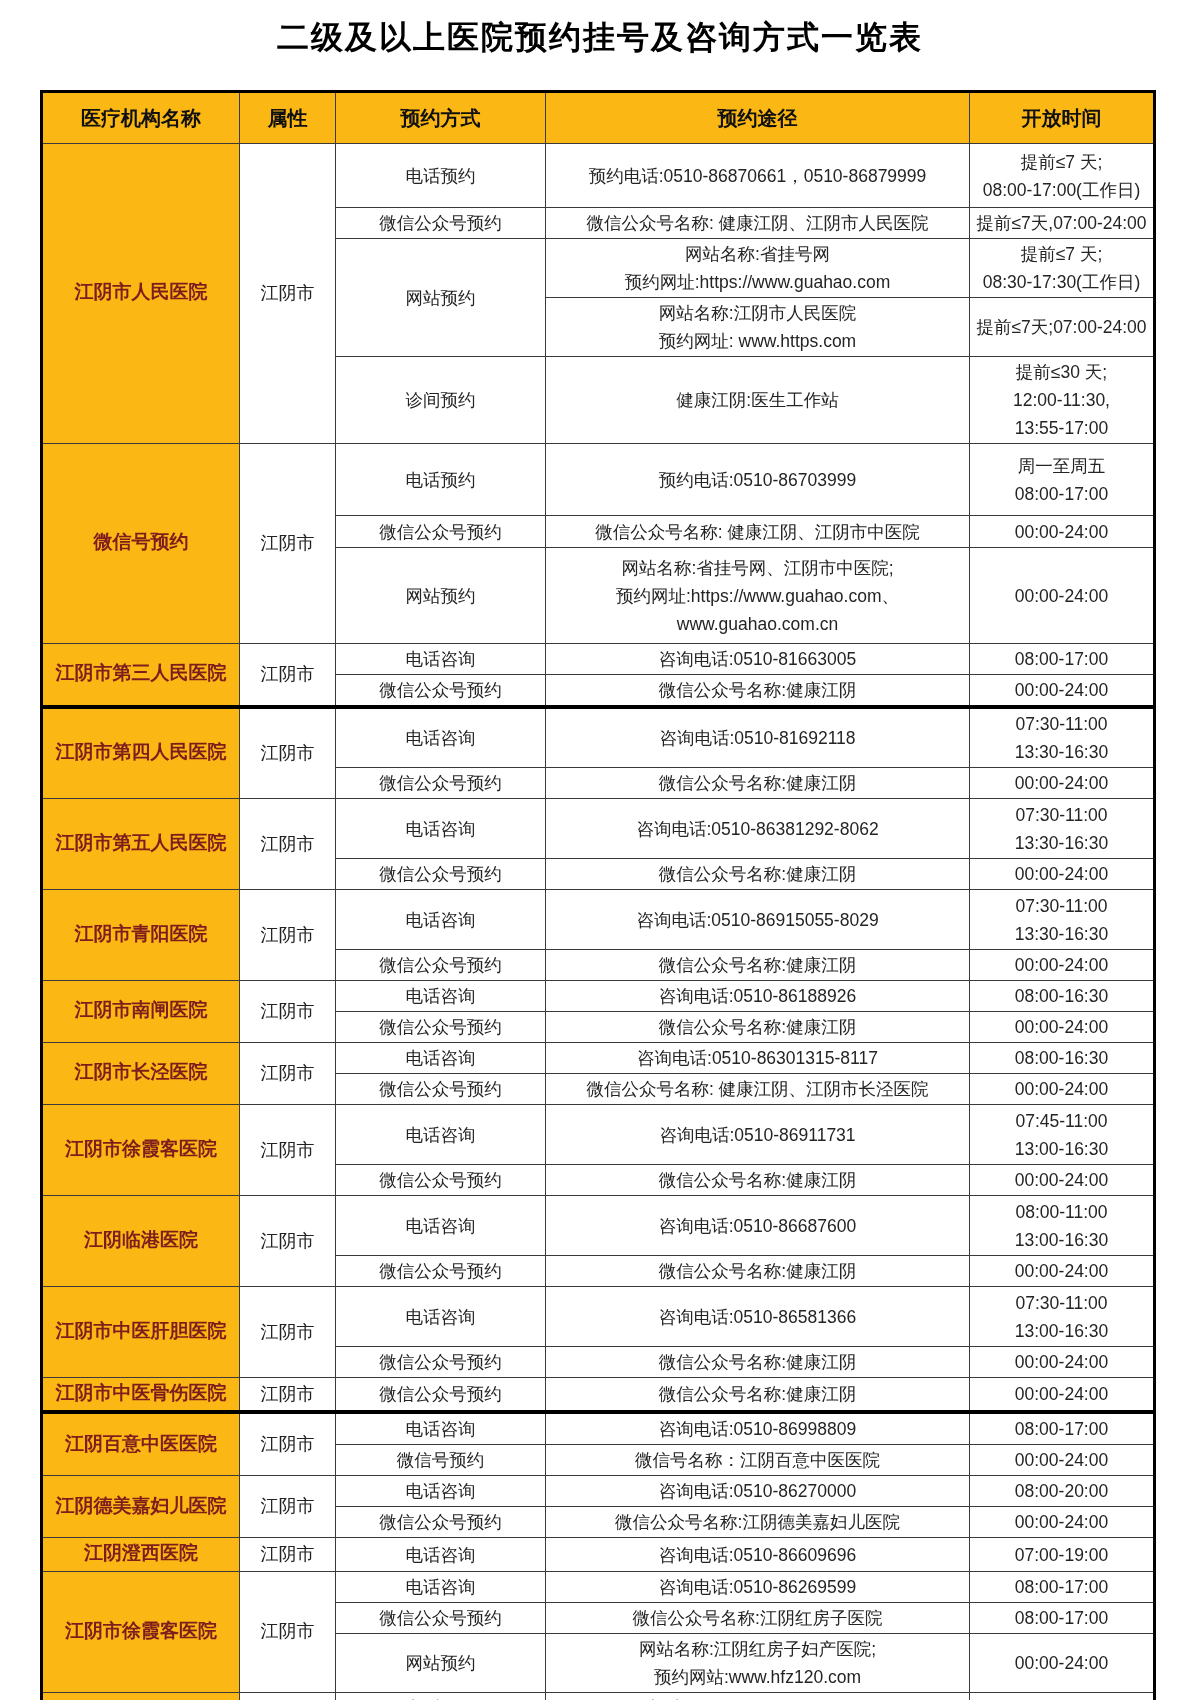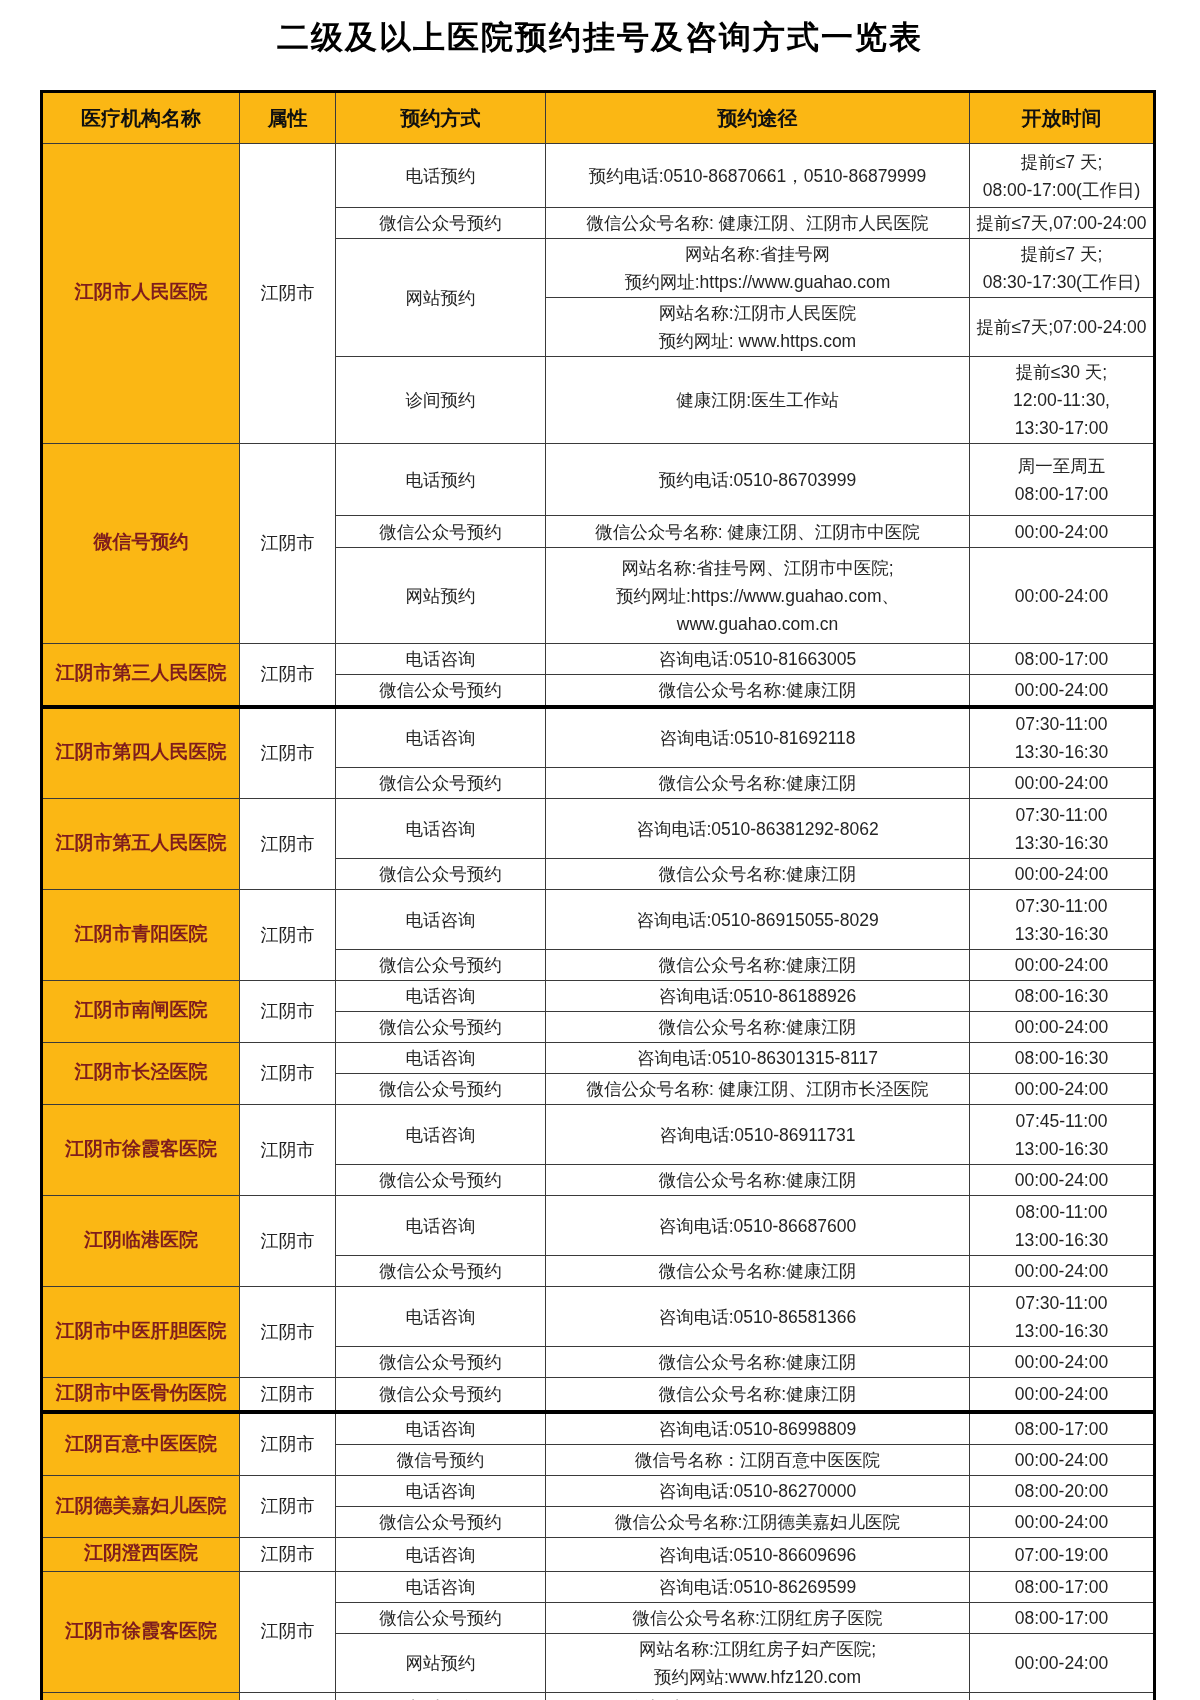--- a/index.html
+++ b/index.html
@@ -128,21 +128,21 @@
         <tr style="height: 70px;">
           <td class="method">
             <div class="ln">诊间预约</div>
           </td>
           <td class="channel">
             <div class="ln">健康江阴:医生工作站</div>
           </td>
           <td class="time">
             <div class="ln">提前≤30 天;</div>
             <div class="ln">12:00-11:30,</div>
-            <div class="ln">13:30-17:00</div>
+            <div class="ln">13:55-17:00</div>
           </td>
         </tr>
         <tr style="height: 72px;">
           <td class="name" rowspan="3">
             <div class="ln">微信号预约</div>
           </td>
           <td class="city" rowspan="3">
             <div class="ln">江阴市</div>
           </td>
           <td class="method">

